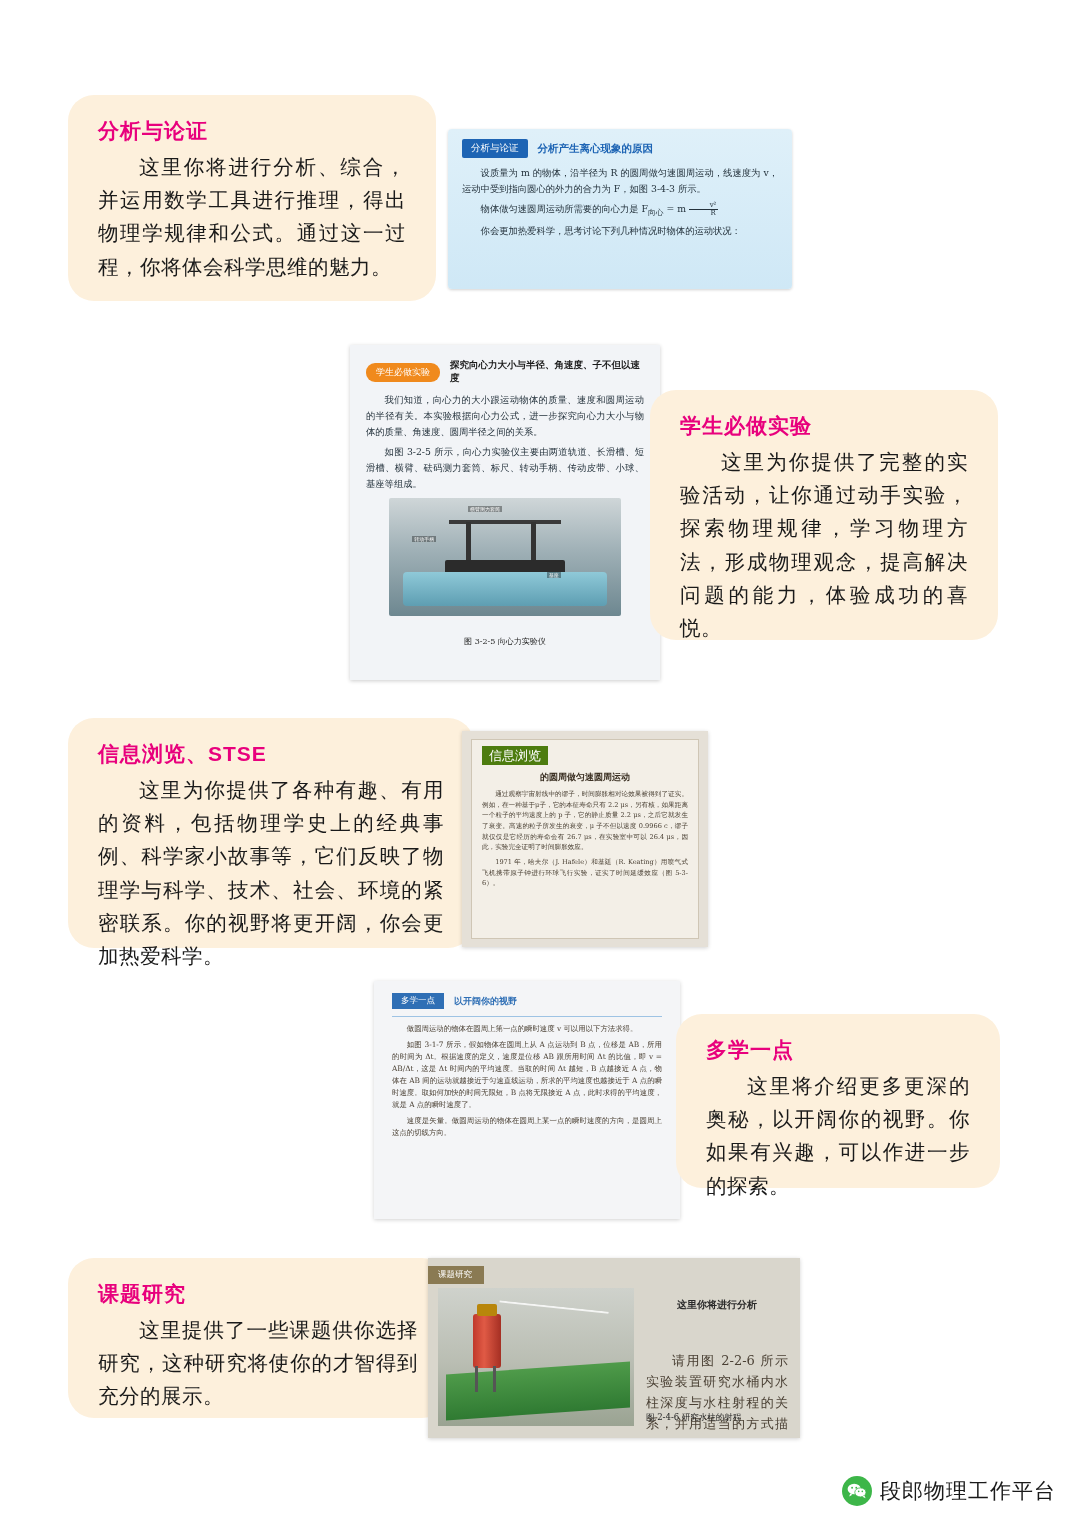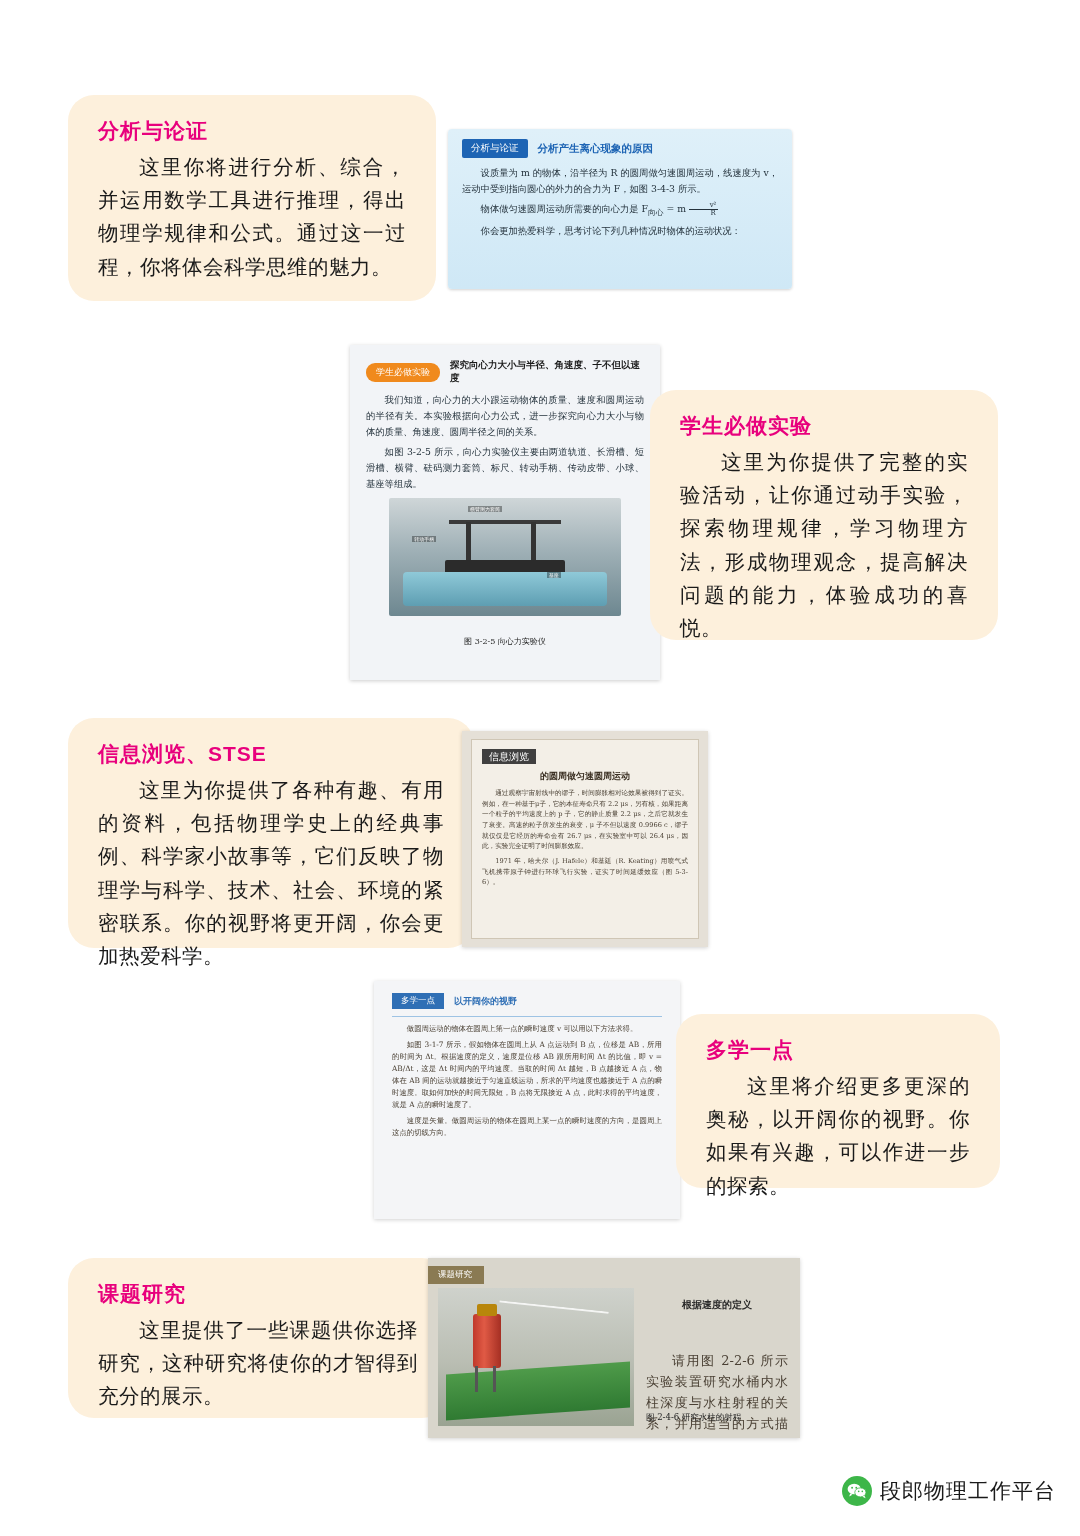--- a/index.html
+++ b/index.html
@@ -118,21 +118,21 @@
     left: 462px; top: 731px; width: 246px; height: 216px;
     background: #e5e0d7;
     box-shadow: 0 1px 4px rgba(0,0,0,0.18);
     padding: 8px 9px;
   }
   #snippet-info .inner {
     background:#f3efe7; border:1px solid #cfc6b5; height:100%; box-sizing:border-box;
     padding: 6px 10px;
   }
   .tag-brown {
-    background:#404040; color:#fff; font-size:10px; padding:2px 7px;
+    background:#4d7c0f; color:#fff; font-size:13px; padding:2px 7px;
     font-family:"DejaVu Sans",sans-serif;
   }
   .info-head { text-align:center; font-size:9px; font-weight:bold; color:#3a2f22; margin:6px 0 5px 0;}
   .micro { font-size:6.6px; line-height:1.62; color:#4a4034; text-align:justify;
     font-family:"DejaVu Serif","Liberation Serif",serif;}
   .micro p { margin:0 0 4px 0; text-indent:2em;}
 
   
   #snippet-more {
     left: 374px; top: 981px; width: 306px; height: 238px;
@@ -313,21 +313,21 @@
   <span class="tag-ribbon">课题研究</span>
   <div class="res-photo">
     <div class="board"></div>
     <div class="cyl"></div>
     <div class="cap"></div>
     <div class="leg a"></div>
     <div class="leg b"></div>
     <div class="jet"></div>
   </div>
   <div class="res-right">
-    <div class="res-title">根据速度的定义</div>
+    <div class="res-title">这里你将进行分析</div>
     <div class="micro" style="font-size:13px;margin-top:38px;">
       <p>请用图 2-2-6 所示实验装置研究水桶内水柱深度与水柱射程的关系，并用适当的方式描述这种关系。</p>
     </div>
   </div>
   <div class="res-cap">图 2-4-6  研究水柱的射程</div>
 </div>
 
 <div id="footer">
   <span class="wechat-badge">
     <svg width="20" height="16" viewBox="0 0 20 16" aria-hidden="true">

